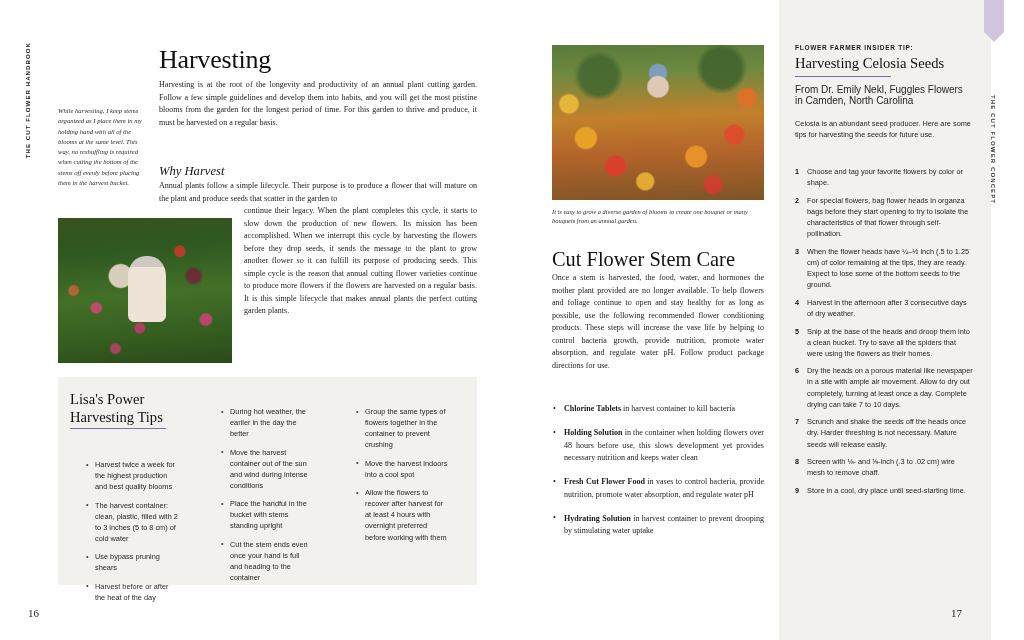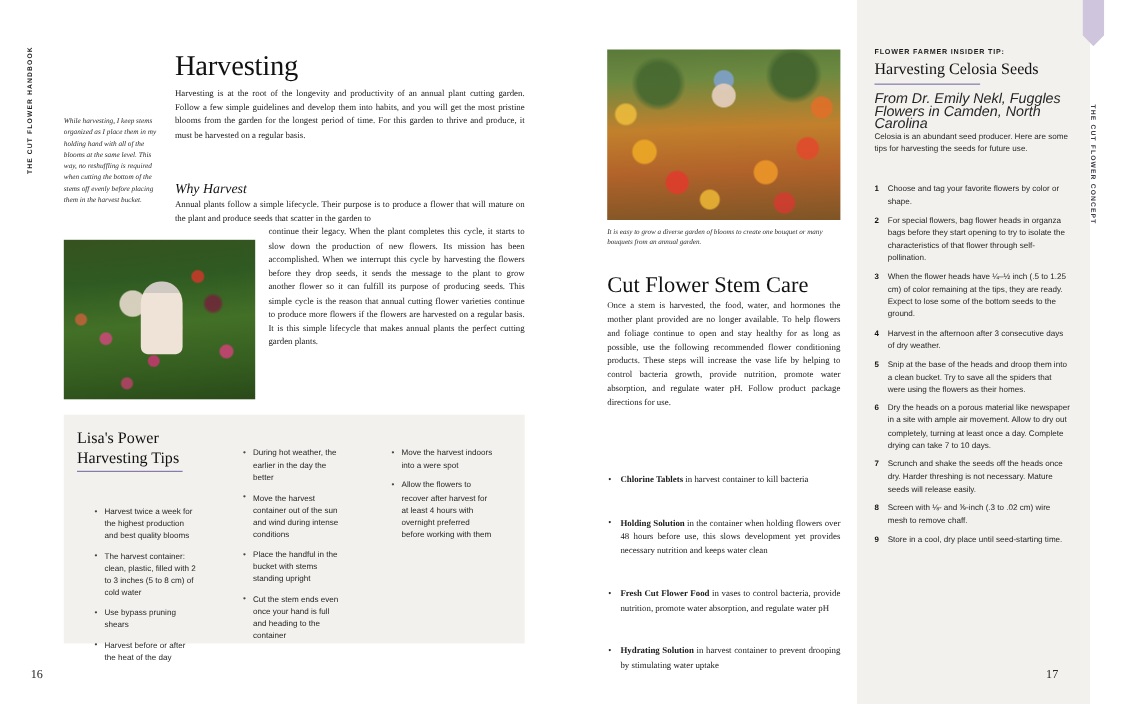--- a/index.html
+++ b/index.html
@@ -181,21 +181,20 @@
   }
   ul.mid-bullets li {
     position: relative;
     padding-left: 12px;
     margin-bottom: 11.5px;
     font-family: "Liberation Serif", serif;
     font-size: 8.05px;
     line-height: 12.5px;
     color: #1b1b1b;
     text-align: justify;
-    margin-top: 27px;
   }
   ul.mid-bullets li::before {
     content: "\2022";
     position: absolute;
     left: 1px; top: -0.5px;
     font-size: 8px;
     color: #1b1b1b;
   }
   ul.mid-bullets li b { font-weight: 700; }
 
@@ -265,22 +264,21 @@
   .sb-rule {
     position: absolute;
     left: 795px; top: 76px;
     width: 96px; height: 1.4px;
     background: #7e6fa6;
   }
   .sb-byline {
     position: absolute;
     left: 795px; top: 84px; width: 176px;
     font-family: "Liberation Sans", sans-serif;
-    font-style: italic;
-    font-size: 13px;
+    font-size: 10px;
     line-height: 11px;
     color: #242424;
   }
   .sb-intro {
     position: absolute;
     left: 795px; top: 118px; width: 176px;
     font-family: "Liberation Sans", sans-serif;
     font-size: 7.35px;
     line-height: 11.1px;
     color: #262626;
@@ -363,21 +361,22 @@
       <ul>
         <li>During hot weather, the earlier in the day the better</li>
         <li>Move the harvest container out of the sun and wind during intense conditions</li>
         <li>Place the handful in the bucket with stems standing upright</li>
         <li>Cut the stem ends even once your hand is full and heading to the container</li>
       </ul>
     </div>
 
     <div class="tipcol tipcol-3">
       <ul>
-        <li>Move the harvest indoors into a were spot</li>
+        <li>Group the same types of flowers together in the container to prevent crushing</li>
+        <li>Move the harvest indoors into a cool spot</li>
         <li>Allow the flowers to recover after harvest for at least 4 hours with overnight preferred before working with them</li>
       </ul>
     </div>
 
     <div class="folio folio-left">16</div>
   </div>
 
   <div>
 
     <div class="photo photo-bouquet"></div>

